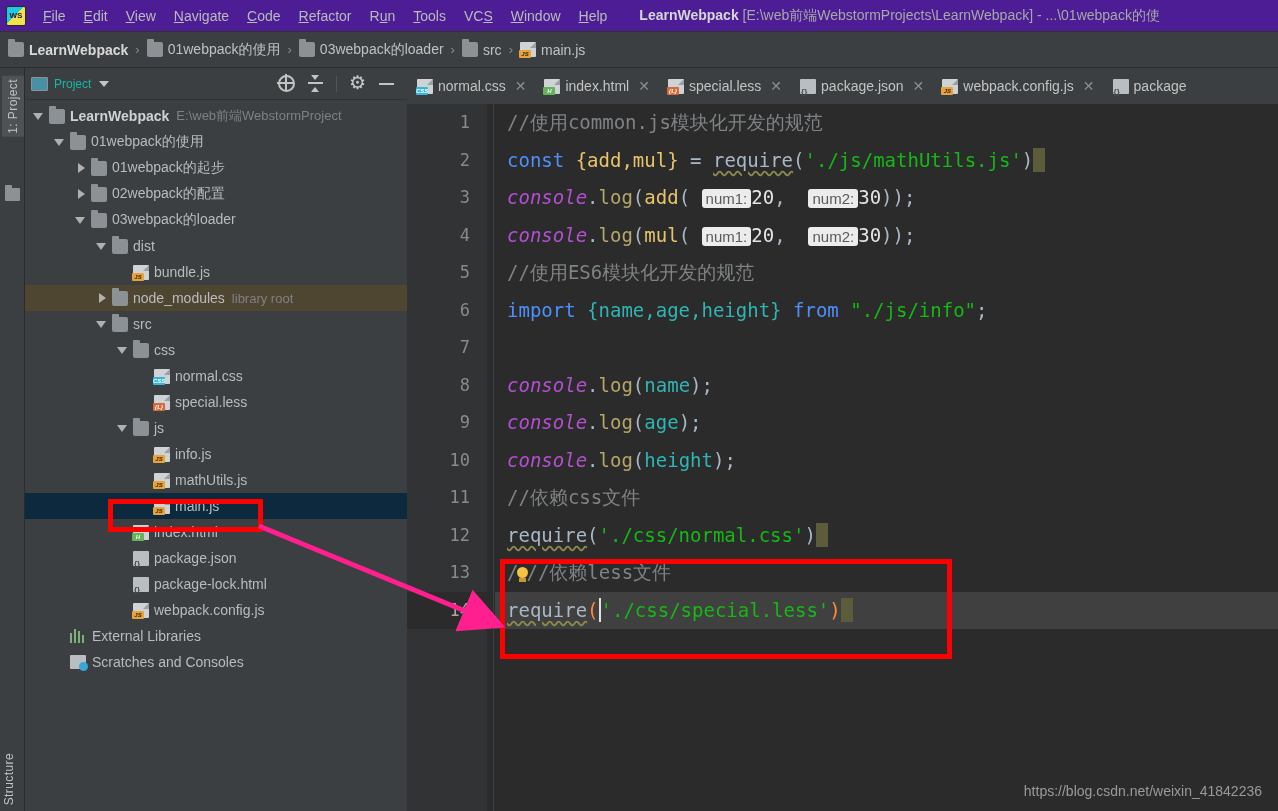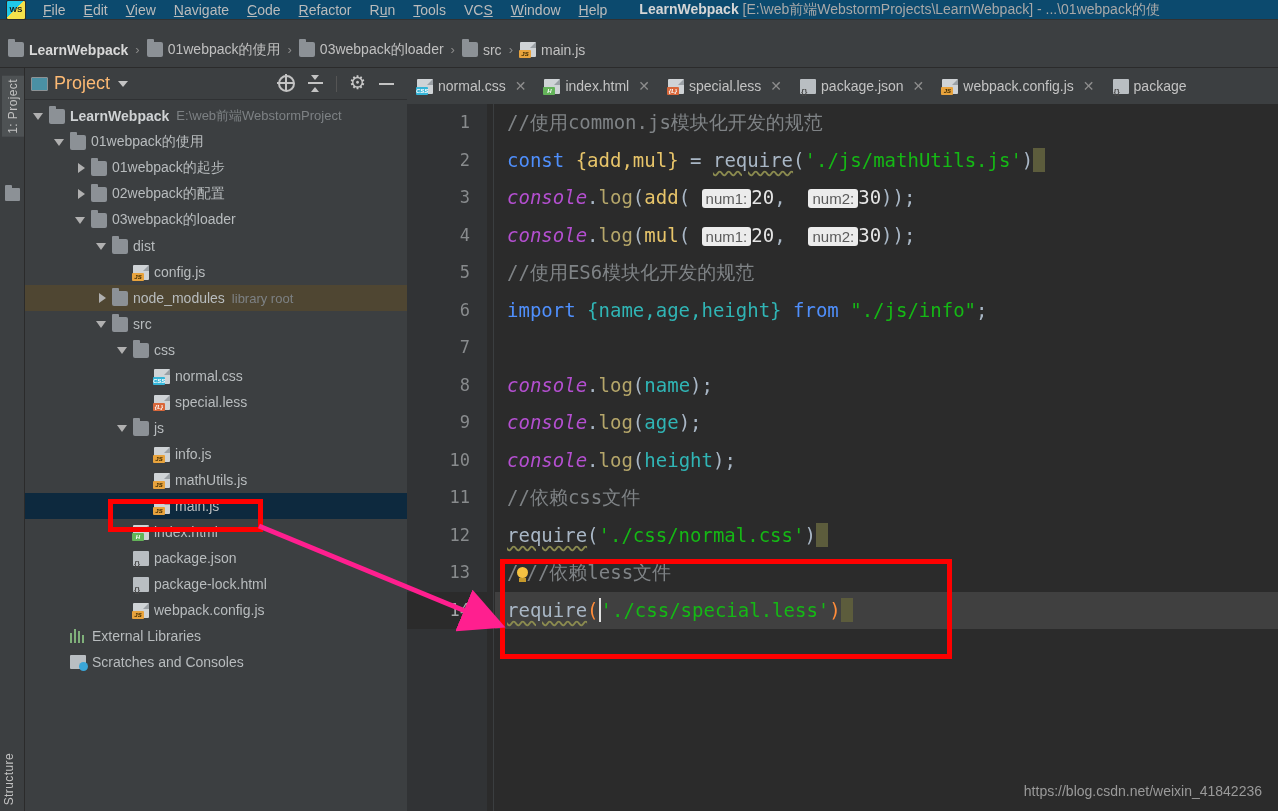--- a/index.html
+++ b/index.html
@@ -6,22 +6,22 @@
   html, body {
     width: 1278px; height: 811px;
     overflow: hidden;
     background: #3c3f41;
     font-family: "Liberation Sans", sans-serif;
   }
   #app { position: relative; width: 1278px; height: 811px; }
 
   
   .menubar {
-    position: absolute; left: 0; top: 0; width: 1278px; height: 20px;
-    background: #0c4a6e;
+    position: absolute; left: 0; top: 0; width: 1278px; height: 32px;
+    background: #4c1d95;
     display: flex; align-items: center;
     border-bottom: 1px solid #323232;
   }
   .ws-logo {
     width: 20px; height: 20px; margin-left: 6px; margin-right: 8px;
     border-radius: 2px; position: relative; flex: none;
     background: linear-gradient(135deg,#1fc8e8 0%,#1fc8e8 45%,#f5e14b 46%,#f5e14b 100%);
     border: 1px solid #2b2b2b;
   }
   .ws-logo::after {
@@ -101,21 +101,21 @@
 
   
   .projpanel {
     position: absolute; left: 25px; top: 68px; width: 382px; height: 743px;
     background: #3c3f41;
   }
   .proj-header {
     height: 32px; display: flex; align-items: center; padding: 0 6px;
     border-bottom: 1px solid #2f3133;
   }
-  .proj-title { color: #fdba74; font-size: 18px; margin-left: 6px; }
+  .proj-title { color: #14b8a6; font-size: 12px; margin-left: 6px; }
   .proj-icon-box {
     width: 17px; height: 14px; background: #4a90a4; border: 1px solid #8d9295; border-radius:1px;
   }
   .caret-dn {
     width: 0; height: 0; border-left: 5px solid transparent;
     border-right: 5px solid transparent; border-top: 6px solid #c4c4c4;
     margin-left: 8px;
   }
   .proj-tools { margin-left: auto; display: flex; align-items: center; gap: 12px; padding-right: 6px;}
   .ticon { width: 17px; height: 17px; position: relative; cursor: default; }
@@ -376,21 +376,21 @@
         <div class="trow" style="padding-left: 69px;">
           <span class="twist open"></span>
           <span class="ic ic-folder"></span>
           <span class="tlabel">dist</span>
         </div>
         <div class="trow" style="padding-left: 90px;">
           <span class="twist"></span>
           <span class="ic ic-file">
             <i class="ic-badge bg-js">JS</i>
           </span>
-          <span class="tlabel">config.js</span>
+          <span class="tlabel">bundle.js</span>
         </div>
         <div class="trow lib" style="padding-left: 69px;">
           <span class="twist closed"></span>
           <span class="ic ic-folder"></span>
           <span class="tlabel">node_modules</span>
           <span class="tsub">library root</span>
         </div>
         <div class="trow" style="padding-left: 69px;">
           <span class="twist open"></span>
           <span class="ic ic-folder"></span>

